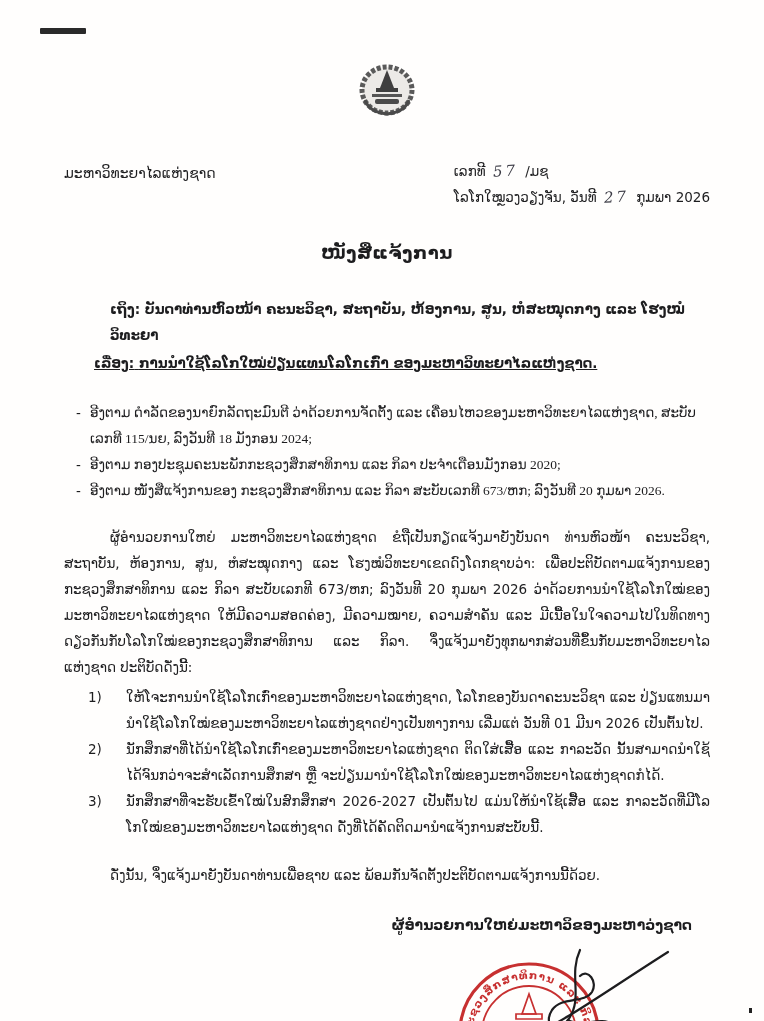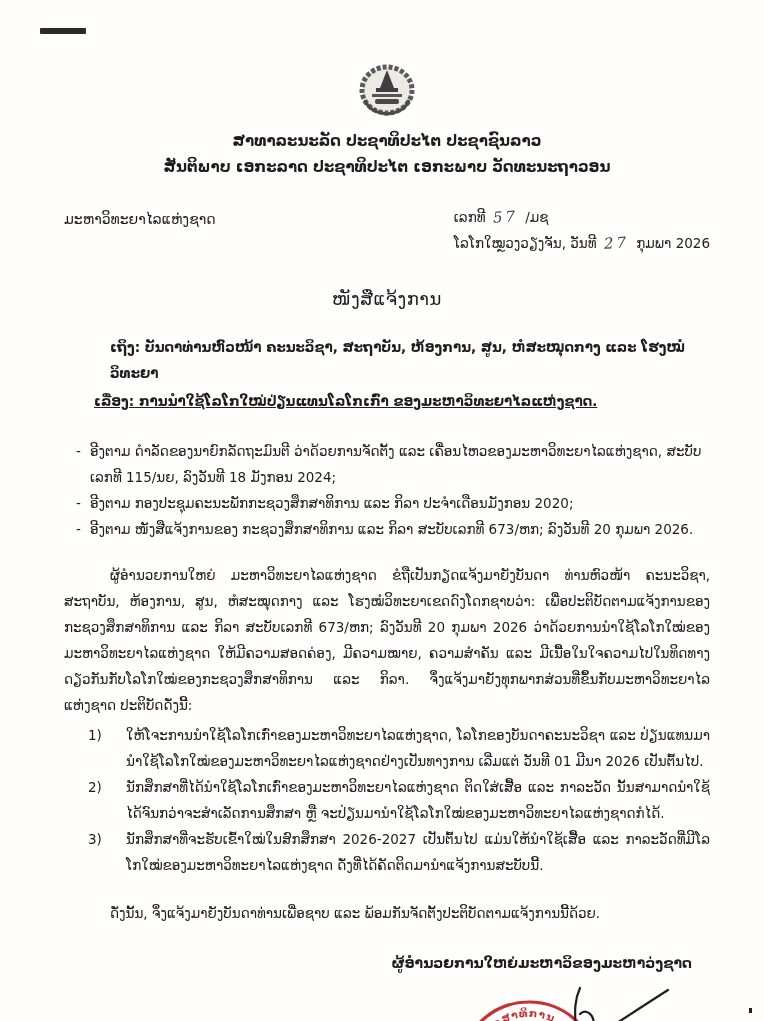--- a/index.html
+++ b/index.html
@@ -9,40 +9,40 @@
     font-family:"DejaVu Sans", sans-serif; font-size:13.5px; line-height:26px;
   }
   .scan-bar{position:absolute; left:40px; top:28px; width:46px; height:6px; background:#2a2a2a; border-radius:1px;}
   .scan-dot{position:absolute; right:12px; bottom:8px; width:3px; height:5px; background:#222;}
   .content{padding:0 54px 0 64px;}
 
   .emblem-wrap{display:flex; justify-content:center; margin:0; padding-top:60px;}
   .emblem-wrap svg{filter:blur(.4px);}
   .hdr{ text-align:center; font-weight:bold; font-size:15px; line-height:26px; margin-top:6px;}
 
-  .ref-row{display:flex; justify-content:space-between; margin-top:24px;}
+  .ref-row{display:flex; justify-content:space-between; margin-top:36px;}
   .org-name{font-size:14px; padding-top:2px;}
   .ref-right{text-align:left; min-width:250px;}
   .ref-line{white-space:nowrap;}
   .handwrite{
     display:inline-block; font-family:"DejaVu Serif", serif; font-style:italic;
     color:#3a3a44; letter-spacing:3px; transform:rotate(-3deg); font-size:15px; padding:0 3px;
   }
 
-  .doc-title{text-align:center; font-weight:normal; font-size:18px; margin-top:30px; letter-spacing:.5px;}
+  .doc-title{text-align:center; font-weight:bold; font-size:18px; margin-top:30px; letter-spacing:.5px;}
 
-  .to-block{margin-top:22px; padding-left:46px; font-weight:bold;}
+  .to-block{margin-top:30px; padding-left:46px; font-weight:bold;}
   .to-line2{padding-left:40px;}
   .subject-line{padding-left:30px; font-weight:bold; margin-top:2px;text-decoration:underline;}
   .lbl{font-weight:bold;}
 
   .refs{margin-top:24px; padding-left:12px;}
   .ref-item{display:flex;}
   .ref-item .dash{width:14px; flex:0 0 14px;}
-  .ref-item .txt{flex:1;}
+  .ref-item .txt{flex:1;font-family:Liberation Serif, serif;}
 
   .body-par{margin-top:20px; text-align:justify; text-indent:46px;}
 
   .directives{margin-top:4px; padding-left:24px;}
   .dir-item{display:flex;}
   .dir-item .num{width:26px; flex:0 0 26px;}
   .dir-item .txt{flex:1; text-align:justify;margin-left:12px;}
 
   .closing{margin-top:22px; text-indent:46px;}
 
@@ -64,24 +64,20 @@
       <svg width="64" height="62" viewBox="0 0 64 62">
         <ellipse cx="32" cy="30" rx="25" ry="23" fill="#eceae7" stroke="#5a5a5a" stroke-width="5" stroke-dasharray="4 2"></ellipse>
         <path d="M32 10 L25 28 L39 28 Z" fill="#3f3f3f"></path>
         <rect x="21" y="28" width="22" height="4" fill="#3f3f3f"></rect>
         <rect x="17" y="34" width="30" height="3" fill="#555"></rect>
         <rect x="20" y="39" width="24" height="5" rx="2" fill="#4a4a4a"></rect>
         <path d="M10 40 Q14 52 32 54 Q50 52 54 40" fill="none" stroke="#4a4a4a" stroke-width="3"></path>
       </svg>
     </div>
 
-    <div class="hdr">
-      <div>ສາທາລະນະລັດ ປະຊາທິປະໄຕ ປະຊາຊົນລາວ</div>
-      <div>ສັນຕິພາບ ເອກະລາດ ປະຊາທິປະໄຕ ເອກະພາບ ວັດທະນະຖາວອນ</div>
-    </div>
 
     <div class="ref-row">
       <div class="org-name">ມະຫາວິທະຍາໄລແຫ່ງຊາດ</div>
       <div class="ref-right">
         <div class="ref-line">
           <span>ເລກທີ</span>
           <span class="handwrite">57</span>
           <span>/ມຊ</span>
         </div>
         <div class="ref-line">

